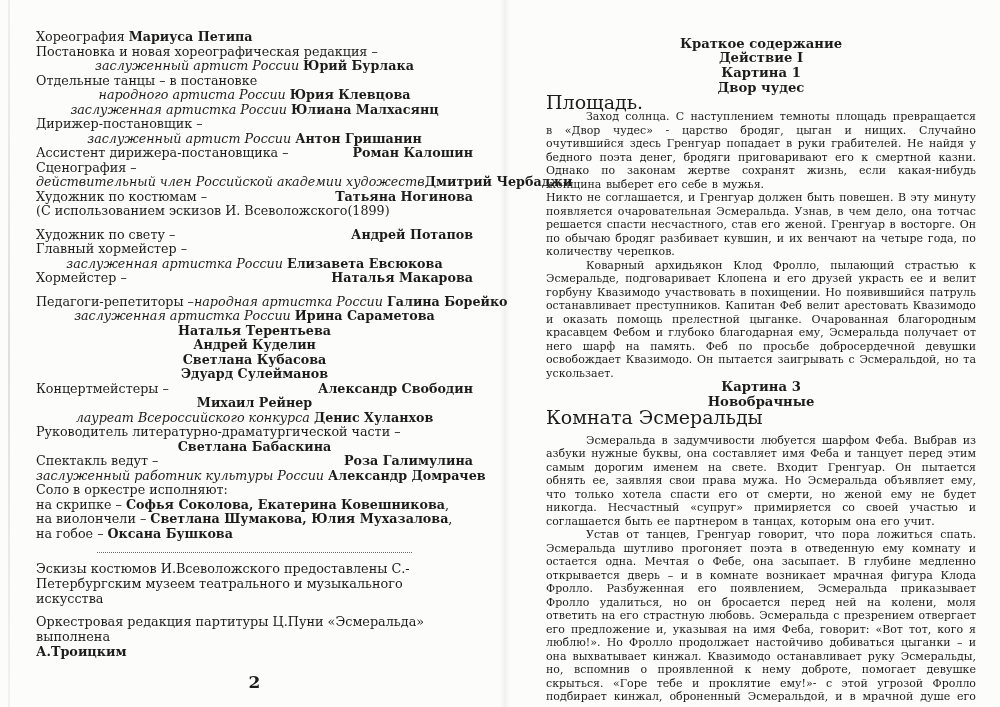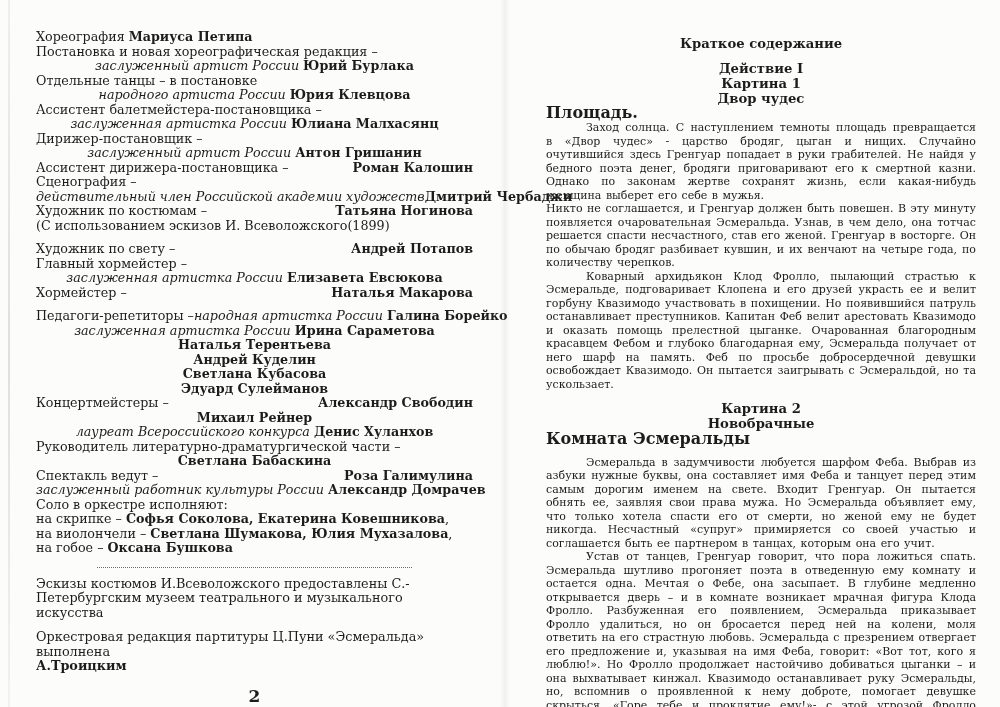--- a/index.html
+++ b/index.html
@@ -23,40 +23,39 @@
   .a-split .cell{white-space:nowrap}
   .gap{height:9px;min-height:9px}
   .s-b{font-weight:bold}
   .s-i{font-style:italic}
   .divider{border-top:1px dotted #6b6b6b;width:72%;margin:11px auto 9px auto}
   .footnotes .ln{font-size:12.8px;line-height:14.8px;white-space:normal}
   .pagenum{text-align:center;font-weight:bold;font-size:17px;margin-top:12px}
 
   
   .syn-title{text-align:center;font-weight:bold;font-size:13.2px;line-height:15px;}
-  .syn-heading{text-align:center;font-weight:bold;font-size:13.2px;line-height:14.8px;margin-top:11px}
-  .syn-label{font-weight:bold;font-size:16px;line-height:14.8px}
+  .syn-heading{text-align:center;font-weight:bold;font-size:13.2px;line-height:14.8px;}
+  .syn-label{font-weight:normal;font-size:19px;line-height:14.8px}
   .syn-para{font-size:11px;line-height:13.5px;text-align:justify;word-spacing:1px}
   .syn-para.ind{text-indent:40px}
 </style>
 </head>
 <body>
 
 <div class="scan">
   <div class="edge-shadow"></div>
   <div class="seam"></div>
 
   <div class="page page-left">
     <div id="credits">
         <div class="ln a-left"><span class="s-r">Хореография </span><span class="s-b">Мариуса Петипа</span></div>
         <div class="ln a-left"><span class="s-r">Постановка и новая хореографическая редакция –</span></div>
         <div class="ln a-right"><span class="s-i">заслуженный артист России </span><span class="s-b">Юрий Бурлака</span></div>
         <div class="ln a-left"><span class="s-r">Отдельные танцы – в постановке</span></div>
         <div class="ln a-right"><span class="s-i">народного  артиста России </span><span class="s-b">Юрия Клевцова</span></div>
-        <div class="ln a-left"><span class="s-r">Ассистент балетмейстера-постановщика –</span></div>
         <div class="ln a-right"><span class="s-i">заслуженная артистка России </span><span class="s-b">Юлиана Малхасянц</span></div>
         <div class="ln a-left"><span class="s-r">Дирижер-постановщик –</span></div>
         <div class="ln a-right"><span class="s-i">заслуженный артист России </span><span class="s-b">Антон Гришанин</span></div>
         <div class="ln a-split">
           <span class="cell"><span class="s-r">Ассистент дирижера-постановщика –</span></span>
           <span class="cell"><span class="s-b">Роман Калошин</span></span>
         </div>
         <div class="ln a-left"><span class="s-r">Сценография –</span></div>
         <div class="ln a-split">
           <span class="cell"><span class="s-i">действительный  член Российской академии художеств</span></span>
@@ -122,21 +121,21 @@
         <div class="syn-heading">
           <div>Действие I</div>
           <div>Картина 1</div>
           <div>Двор чудес</div>
         </div>
         <div class="syn-label">Площадь.</div>
         <div class="syn-para ind">Заход солнца. С наступлением темноты площадь превращается в «Двор чудес» - царство бродяг, цыган и нищих. Случайно очутившийся здесь Гренгуар попадает в руки грабителей. Не найдя у бедного поэта денег, бродяги приговаривают его к смертной казни. Однако по законам жертве сохранят жизнь, если какая-нибудь женщина выберет его себе в мужья.</div>
         <div class="syn-para">Никто не соглашается, и Гренгуар должен быть повешен. В эту минуту появляется очаровательная Эсмеральда. Узнав, в чем дело, она тотчас решается спасти несчастного, став его женой. Гренгуар в восторге. Он по обычаю бродяг разбивает кувшин, и их венчают на четыре года, по количеству черепков.</div>
         <div class="syn-para ind">Коварный архидьякон Клод Фролло, пылающий страстью к Эсмеральде, подговаривает Клопена и его друзей украсть ее и велит горбуну Квазимодо участвовать в похищении. Но появившийся патруль останавливает преступников. Капитан Феб велит арестовать Квазимодо и оказать помощь прелестной цыганке. Очарованная благородным красавцем Фебом и глубоко благодарная ему, Эсмеральда получает от него шарф на память. Феб по просьбе добросердечной девушки освобождает Квазимодо. Он пытается заигрывать с Эсмеральдой, но та ускользает.</div>
         <div class="syn-heading">
-          <div>Картина 2</div>
+          <div>Картина 3</div>
           <div>Новобрачные</div>
         </div>
         <div class="syn-label">Комната Эсмеральды</div>
         <div class="gap"></div>
         <div class="syn-para ind">Эсмеральда в задумчивости любуется шарфом Феба. Выбрав из азбуки нужные буквы, она составляет имя Феба и танцует перед этим самым дорогим именем на свете. Входит Гренгуар. Он пытается обнять ее, заявляя свои права мужа. Но Эсмеральда объявляет ему, что только хотела спасти его от смерти, но женой ему не будет никогда. Несчастный «супруг» примиряется со своей участью и соглашается быть ее партнером в танцах, которым она его учит.</div>
         <div class="syn-para ind">Устав от танцев, Гренгуар говорит, что пора ложиться спать. Эсмеральда шутливо прогоняет поэта в отведенную ему комнату и остается одна. Мечтая о Фебе, она засыпает. В глубине медленно открывается дверь – и в комнате возникает мрачная фигура Клода Фролло. Разбуженная его появлением, Эсмеральда приказывает Фролло удалиться, но он бросается перед ней на колени, моля ответить на его страстную любовь. Эсмеральда с презрением отвергает его предложение и, указывая на имя Феба, говорит: «Вот тот, кого я люблю!». Но Фролло продолжает настойчиво добиваться цыганки – и она выхватывает кинжал. Квазимодо останавливает руку Эсмеральды, но, вспомнив о проявленной к нему доброте, помогает девушке скрыться. «Горе тебе и проклятие ему!»- с этой угрозой Фролло подбирает кинжал, оброненный Эсмеральдой, и в мрачной душе его рождается план мести.</div>
       </div>
 
   </div>
 </div>

